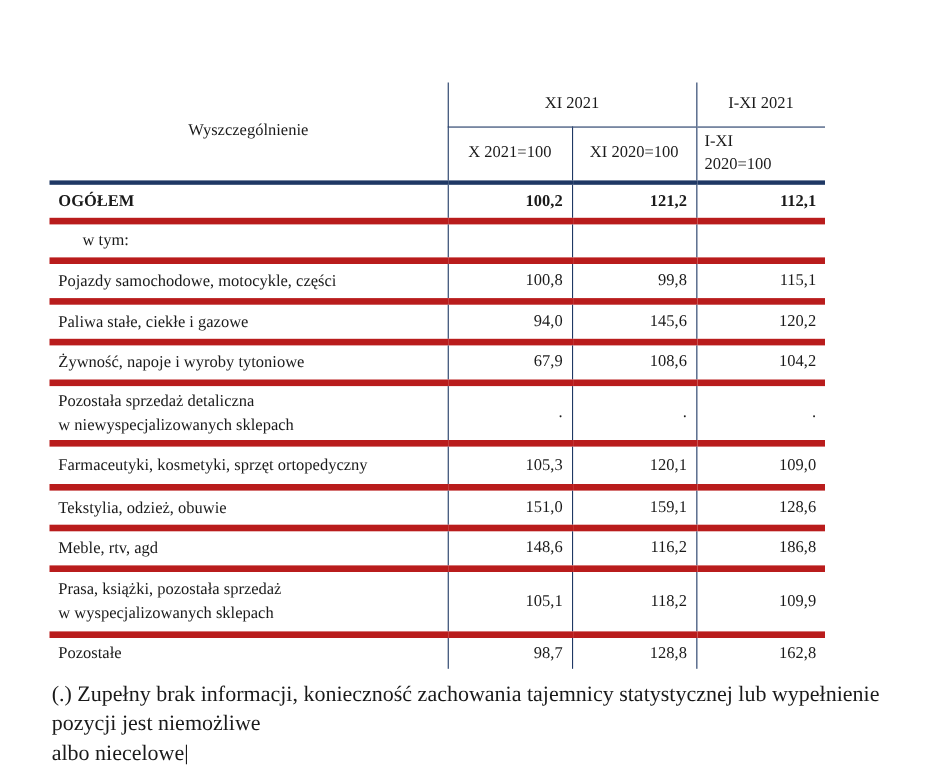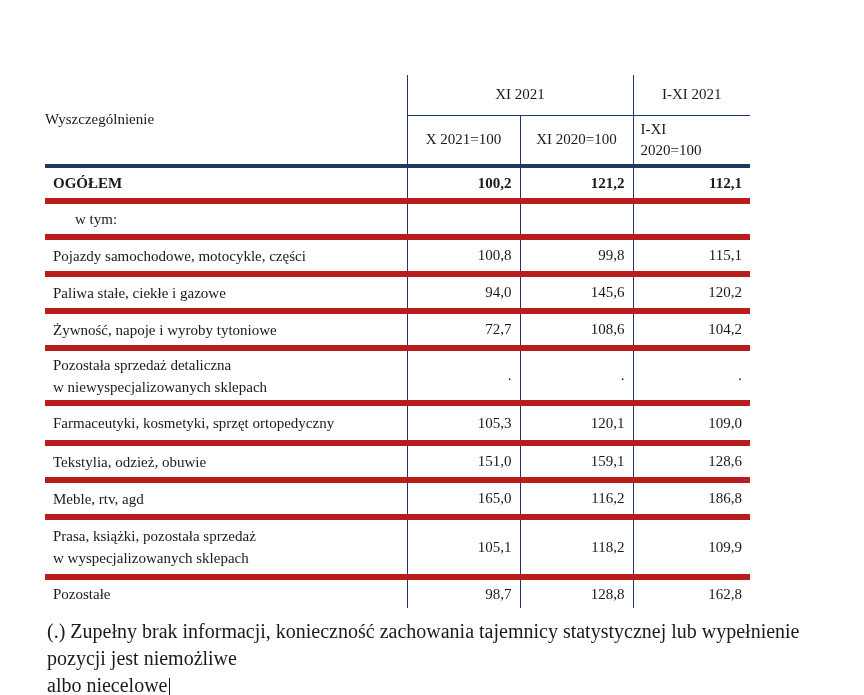--- a/index.html
+++ b/index.html
@@ -39,21 +39,21 @@
 
   
   .stats-table tbody td:nth-child(n+2) { border-left: 1px solid #1F3864; }
   .stats-table tr.hrow1 th:nth-child(n+2) { border-left: 1px solid #1F3864; }
   .stats-table tr.hrow2 th { border-left: 1px solid #1F3864; }
 
   
   .stats-table tr.hrow1 { height: 40px; }
   .stats-table tr.hrow2 { height: 51px; }
   .stats-table tr.hrow1 th.group { border-bottom: 1px solid #1F3864; }
-  .stats-table th.stub { text-align: left; }
+  .stats-table th.stub { text-align: center; }
   .stats-table th.thickline, .stats-table tr.hrow2 th { border-bottom: 4px solid #1F3864; }
   .stats-table tr.hrow2 th.sub { text-align: center; }
   .stats-table tr.hrow2 th.subleft {
     text-align: left;
     padding-left: 7px;
     white-space: pre-line;
     line-height: 21px;
   }
 
   
@@ -142,21 +142,21 @@
         <td class="num">115,1</td>
       </tr>
       <tr>
         <td class="label">Paliwa stałe, ciekłe i gazowe</td>
         <td class="num">94,0</td>
         <td class="num">145,6</td>
         <td class="num">120,2</td>
       </tr>
       <tr>
         <td class="label">Żywność, napoje i wyroby tytoniowe</td>
-        <td class="num">72,7</td>
+        <td class="num">67,9</td>
         <td class="num">108,6</td>
         <td class="num">104,2</td>
       </tr>
       <tr>
         <td class="label">Pozostała sprzedaż detaliczna
 w niewyspecjalizowanych sklepach</td>
         <td class="num">.</td>
         <td class="num">.</td>
         <td class="num">.</td>
       </tr>
@@ -167,21 +167,21 @@
         <td class="num">109,0</td>
       </tr>
       <tr>
         <td class="label">Tekstylia, odzież, obuwie</td>
         <td class="num">151,0</td>
         <td class="num">159,1</td>
         <td class="num">128,6</td>
       </tr>
       <tr>
         <td class="label">Meble, rtv, agd</td>
-        <td class="num">165,0</td>
+        <td class="num">148,6</td>
         <td class="num">116,2</td>
         <td class="num">186,8</td>
       </tr>
       <tr>
         <td class="label">Prasa, książki, pozostała sprzedaż
 w wyspecjalizowanych sklepach</td>
         <td class="num">105,1</td>
         <td class="num">118,2</td>
         <td class="num">109,9</td>
       </tr>

